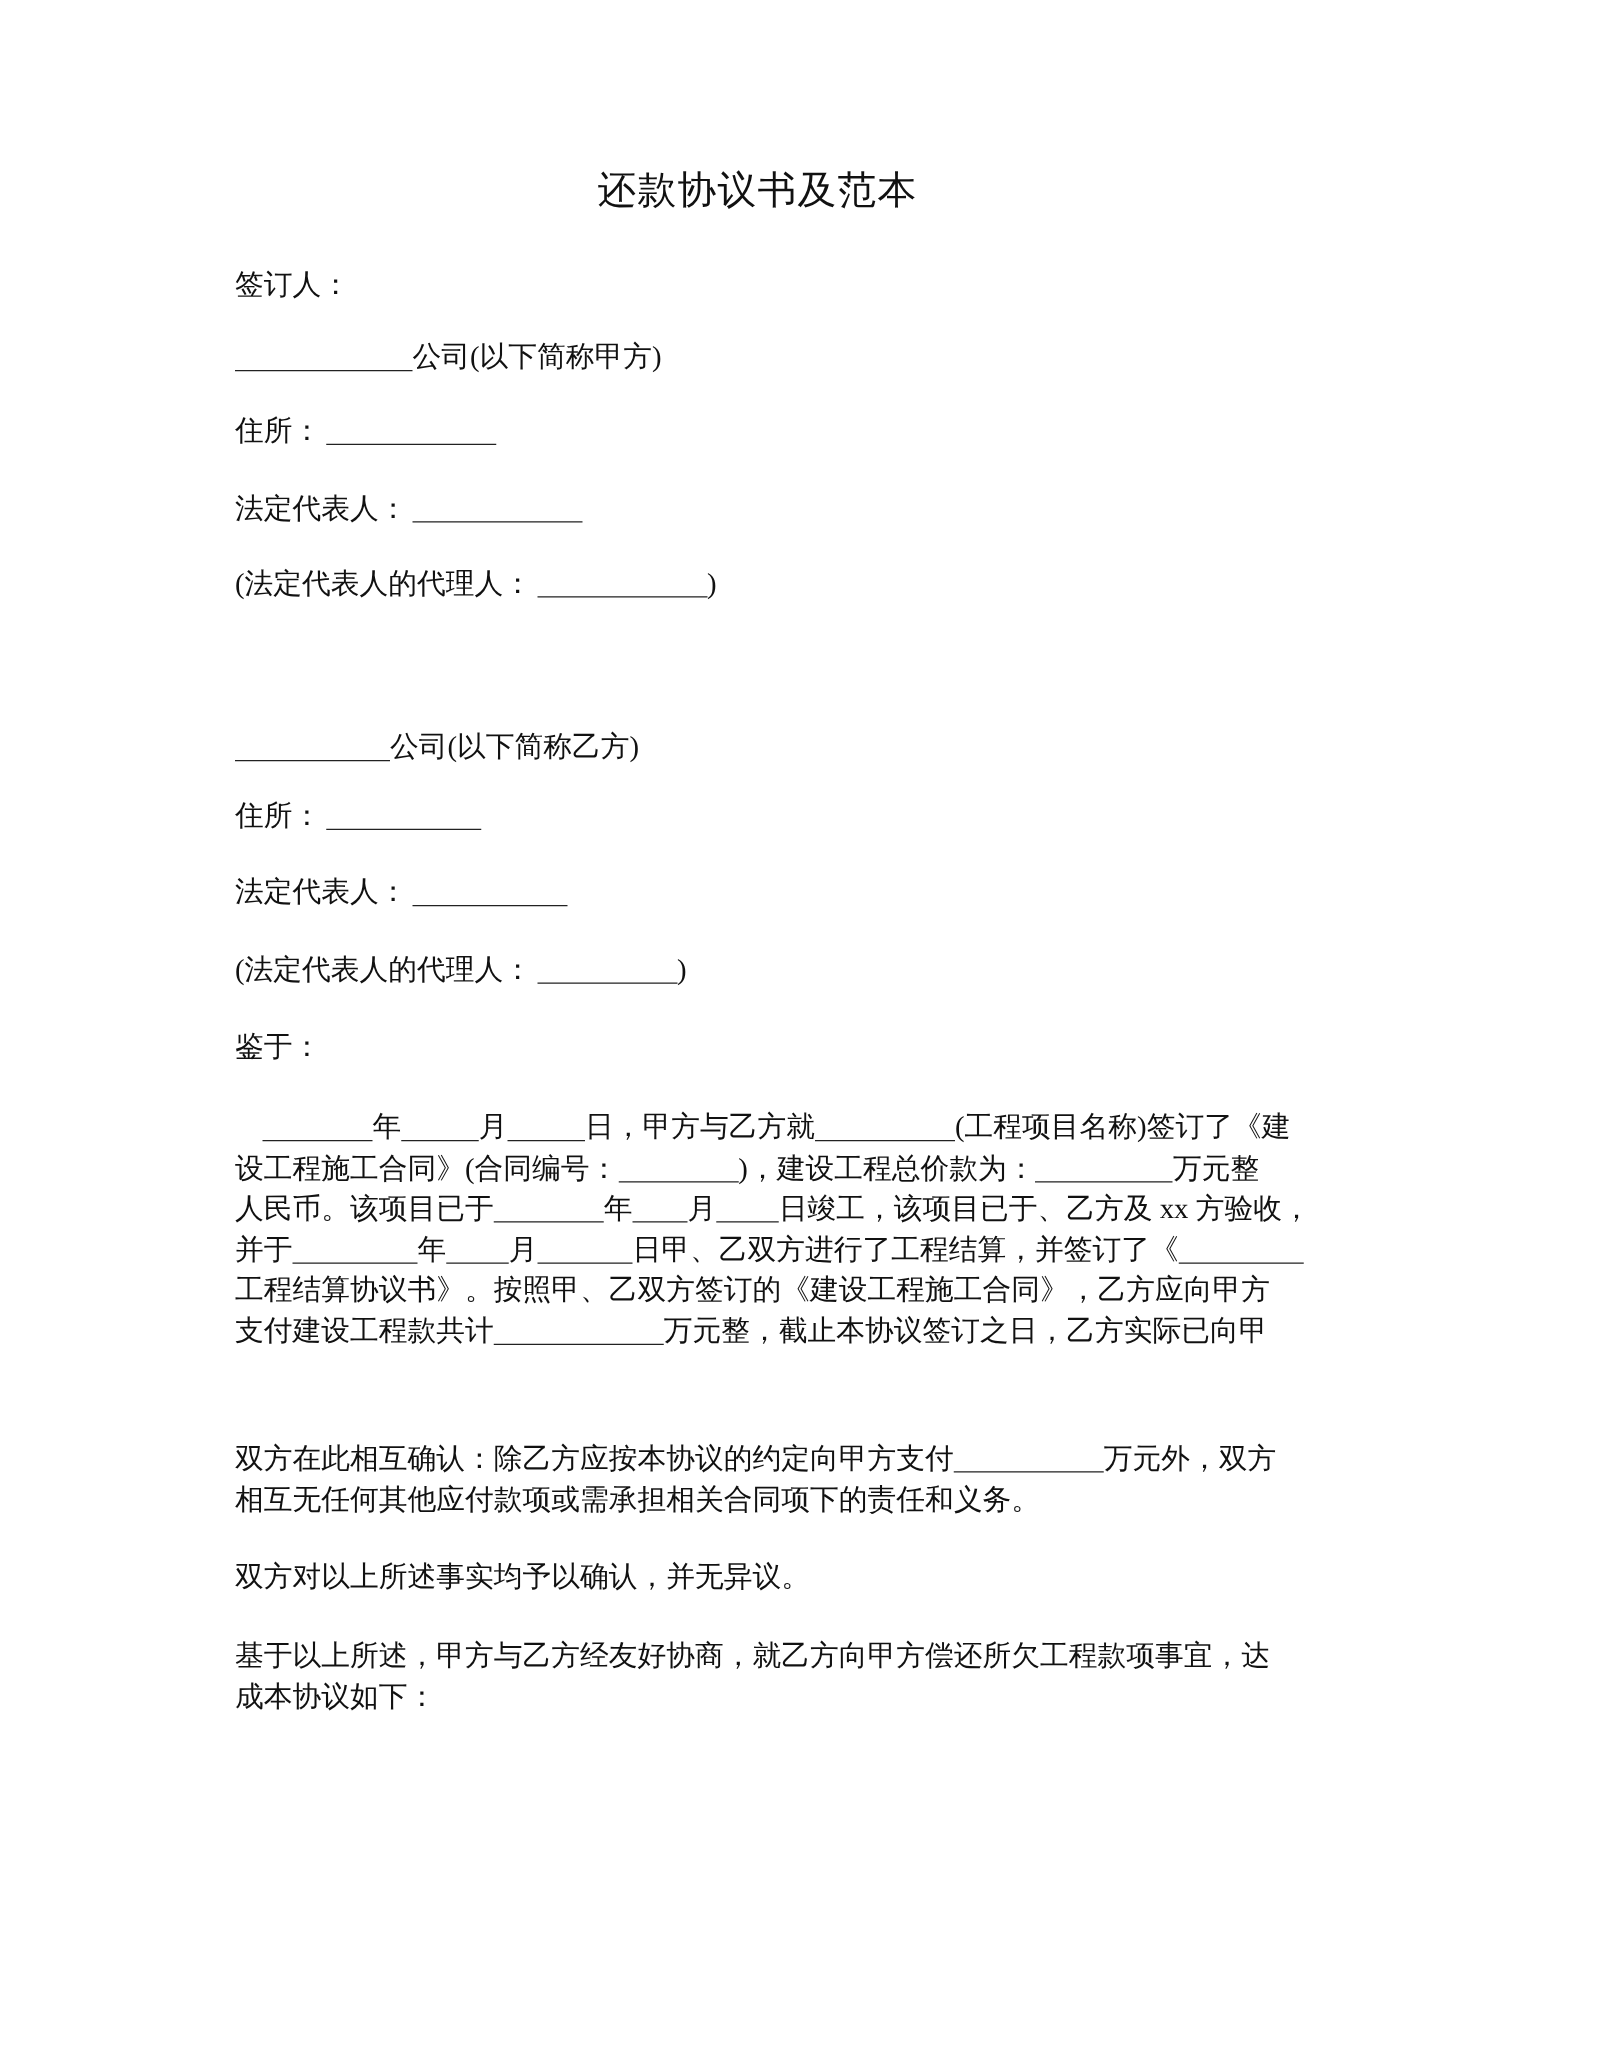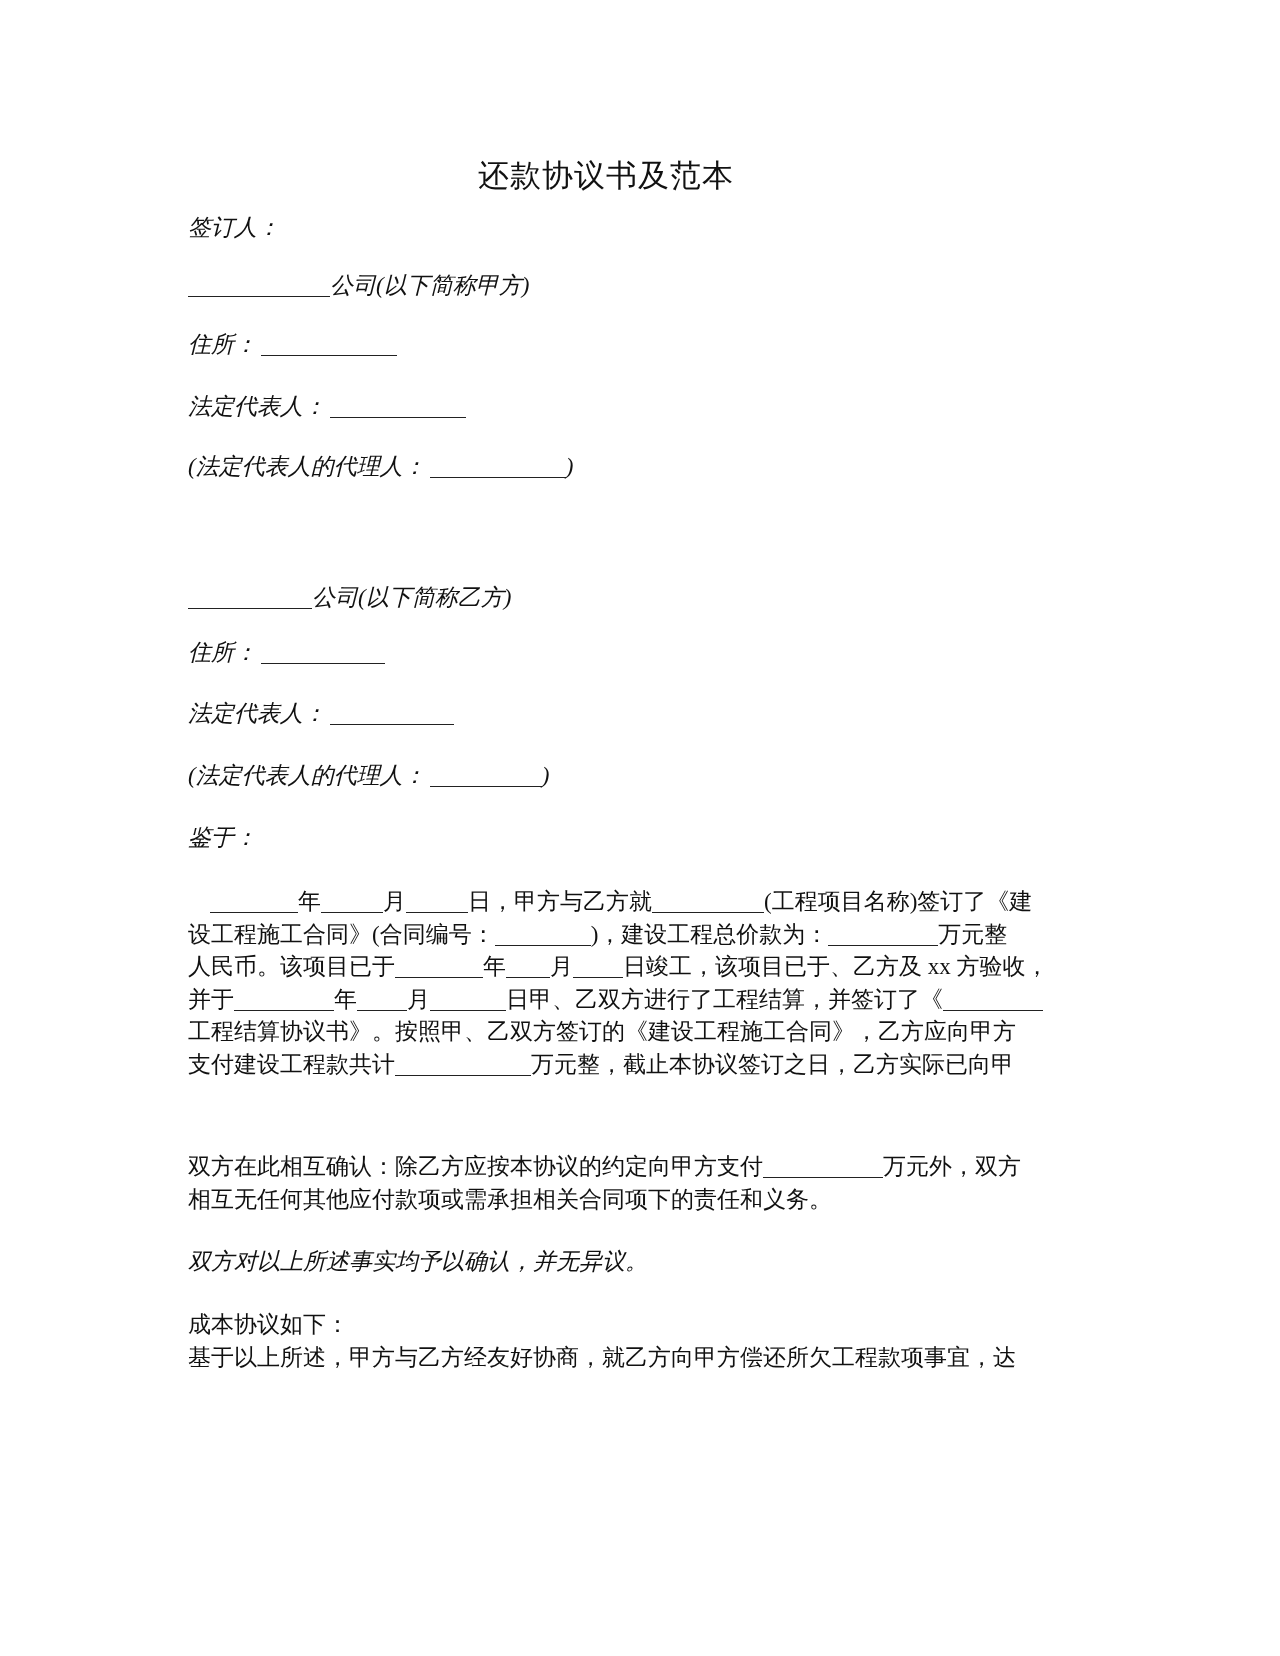--- a/index.html
+++ b/index.html
@@ -17,35 +17,34 @@
     }
     .page {
       position: absolute;
       left: 0; top: 0;
       width: 1280px;
       height: 1656px;
       background: #ffffff;
     }
     .title {
       position: absolute;
-      top: 156px;
+      top: 132px;
       left: 0;
       width: 1212px;
       text-align: center;
       font-size: 31px;
       letter-spacing: 1px;
       line-height: 40px;
     }
     .line {
       position: absolute;
       left: 188px;
       font-size: 23px;
       line-height: 32px;
       white-space: nowrap;
-      font-style: italic;
     }
     .para {
       position: absolute;
       left: 188px;
       width: 900px;
       font-size: 23px;
       line-height: 32.5px;
     }
     .para .row {
       display: block;
@@ -107,18 +106,18 @@
   </div>
 
   <div class="para" style="top:1151px;">
     <span class="row"><span>双方在此相互确认：除乙方应按本协议的约定向甲方支付</span><span class="blank" style="width:120px;"></span><span>万元外，双方</span></span>
     <span class="row">相互无任何其他应付款项或需承担相关合同项下的责任和义务。</span>
   </div>
 
   <div class="line" style="top:1246px;">双方对以上所述事实均予以确认，并无异议。</div>
 
   <div class="para" style="top:1309px;">
+    <span class="row">基于以上所述，甲方与乙方经友好协商，就乙方向甲方偿还所欠工程款项事宜，达</span>
     <span class="row">成本协议如下：</span>
-    <span class="row">基于以上所述，甲方与乙方经友好协商，就乙方向甲方偿还所欠工程款项事宜，达</span>
   </div>
 
 
 </div>
 
 </body></html>

